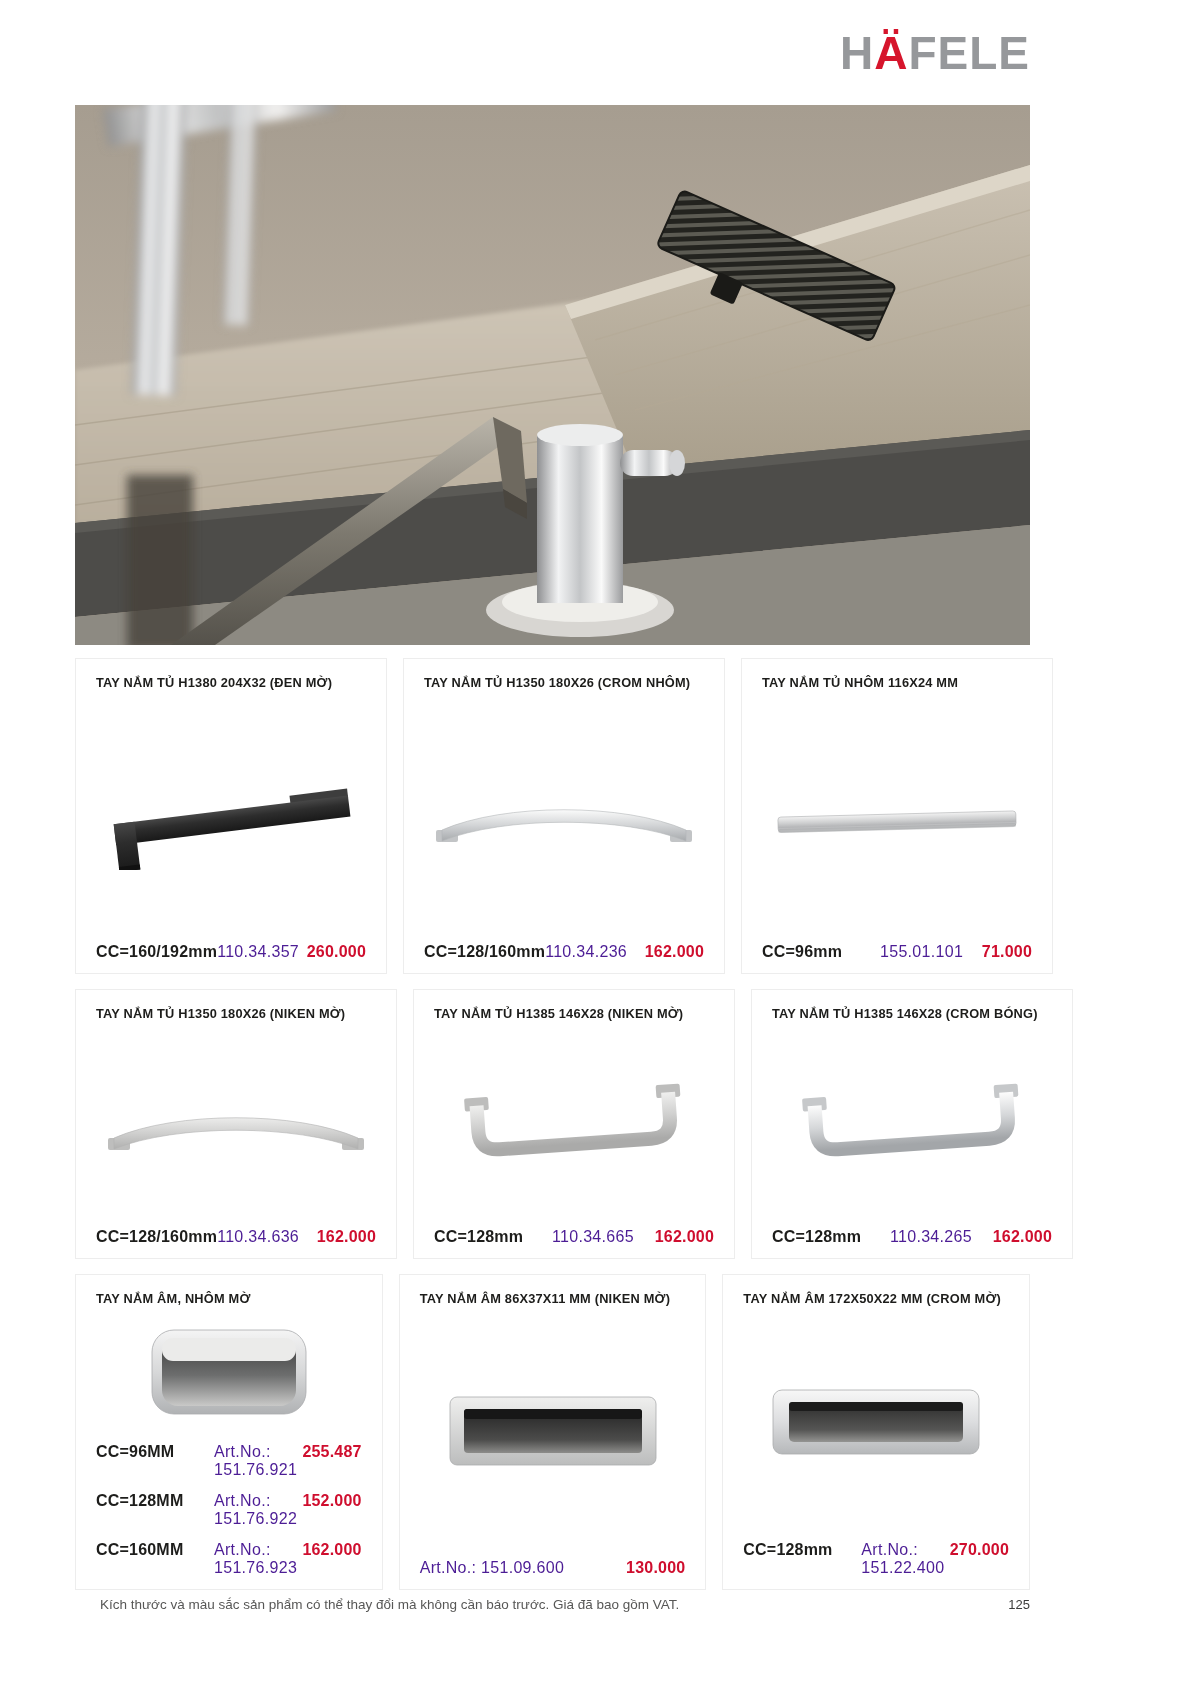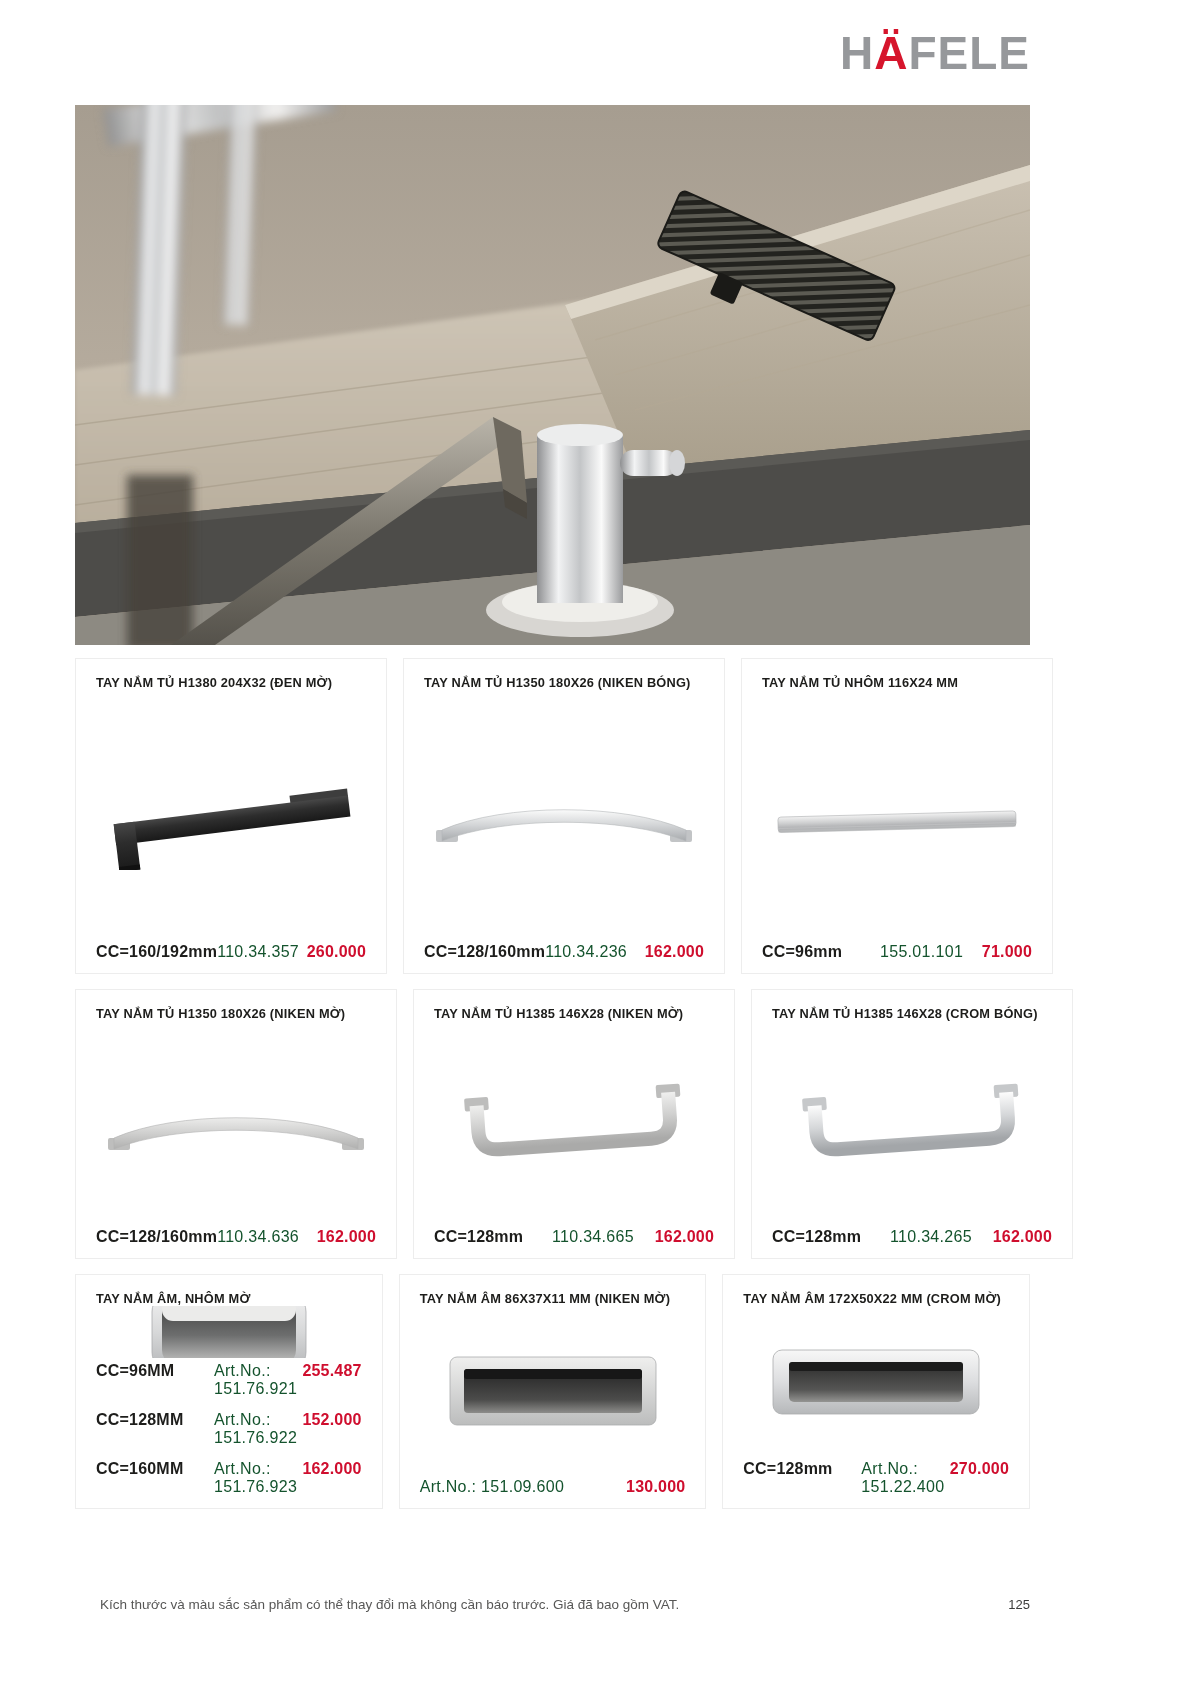--- a/index.html
+++ b/index.html
@@ -28,36 +28,36 @@
   
   .grid{position:absolute;left:75px;top:658px;width:955px;}
   .row{display:flex;gap:16px;margin-bottom:15px;}
   .card{
     flex:1 1 0;background:#fff;border:1px solid #ededed;
     padding:16px 20px 12px 20px;display:flex;flex-direction:column;
     box-sizing:border-box;
   }
   .row1 .card{height:316px;}
   .row2 .card{height:270px;}
-  .row3 .card{height:235px;}
+  .row3 .card{height:316px;}
   .card-title{
     font-weight:bold;font-size:12.8px;color:#1d1d1b;
     letter-spacing:0.2px;white-space:nowrap;
   }
   .card-image{
     flex:1;display:flex;align-items:center;justify-content:center;
     overflow:hidden;
   }
   .specs{margin-top:4px;}
   .spec-row{
     display:flex;align-items:baseline;font-size:16px;color:#1d1d1b;
   }
   .spec-row + .spec-row{margin-top:13px;}
   .spec-cc{font-weight:bold;min-width:118px;letter-spacing:0.2px;}
-  .spec-art{flex:1;color:#14532d;letter-spacing:0.3px;}
+  .spec-art{flex:1;color:#4c1d95;letter-spacing:0.3px;}
   .spec-price{font-weight:bold;color:#cf0e2e;letter-spacing:0.2px;}
 
   
   .footer{
     position:absolute;left:100px;right:160px;top:1597px;
     display:flex;justify-content:space-between;align-items:baseline;
     font-size:13.5px;color:#575756;
   }
   .footer .page-num{color:#3c3c3b;font-size:13px;text-align:center;}
 </style>
@@ -187,21 +187,21 @@
         <div class="specs">
           <div class="spec-row">
             <span class="spec-cc">CC=160/192mm</span>
             <span class="spec-art">110.34.357</span>
             <span class="spec-price">260.000</span>
           </div>
         </div>
       </div>
 
       <div class="card">
-        <div class="card-title">TAY NẮM TỦ H1350 180X26 (NIKEN BÓNG)</div>
+        <div class="card-title">TAY NẮM TỦ H1350 180X26 (CROM NHÔM)</div>
         <div class="card-image">
           <svg width="280" height="90" viewBox="0 0 280 90">
             <defs>
                 <linearGradient id="p2" x1="0" y1="0" x2="0" y2="1">
               <stop offset="0" stop-color="#fbfbfb"></stop>
                   <stop offset="0.5" stop-color="#d2d4d6"></stop>
                   <stop offset="1" stop-color="#a7aaad"></stop>
             </linearGradient>
               </defs>
             <rect x="12" y="60" width="22" height="12" rx="2" fill="#c2c4c6"></rect>

